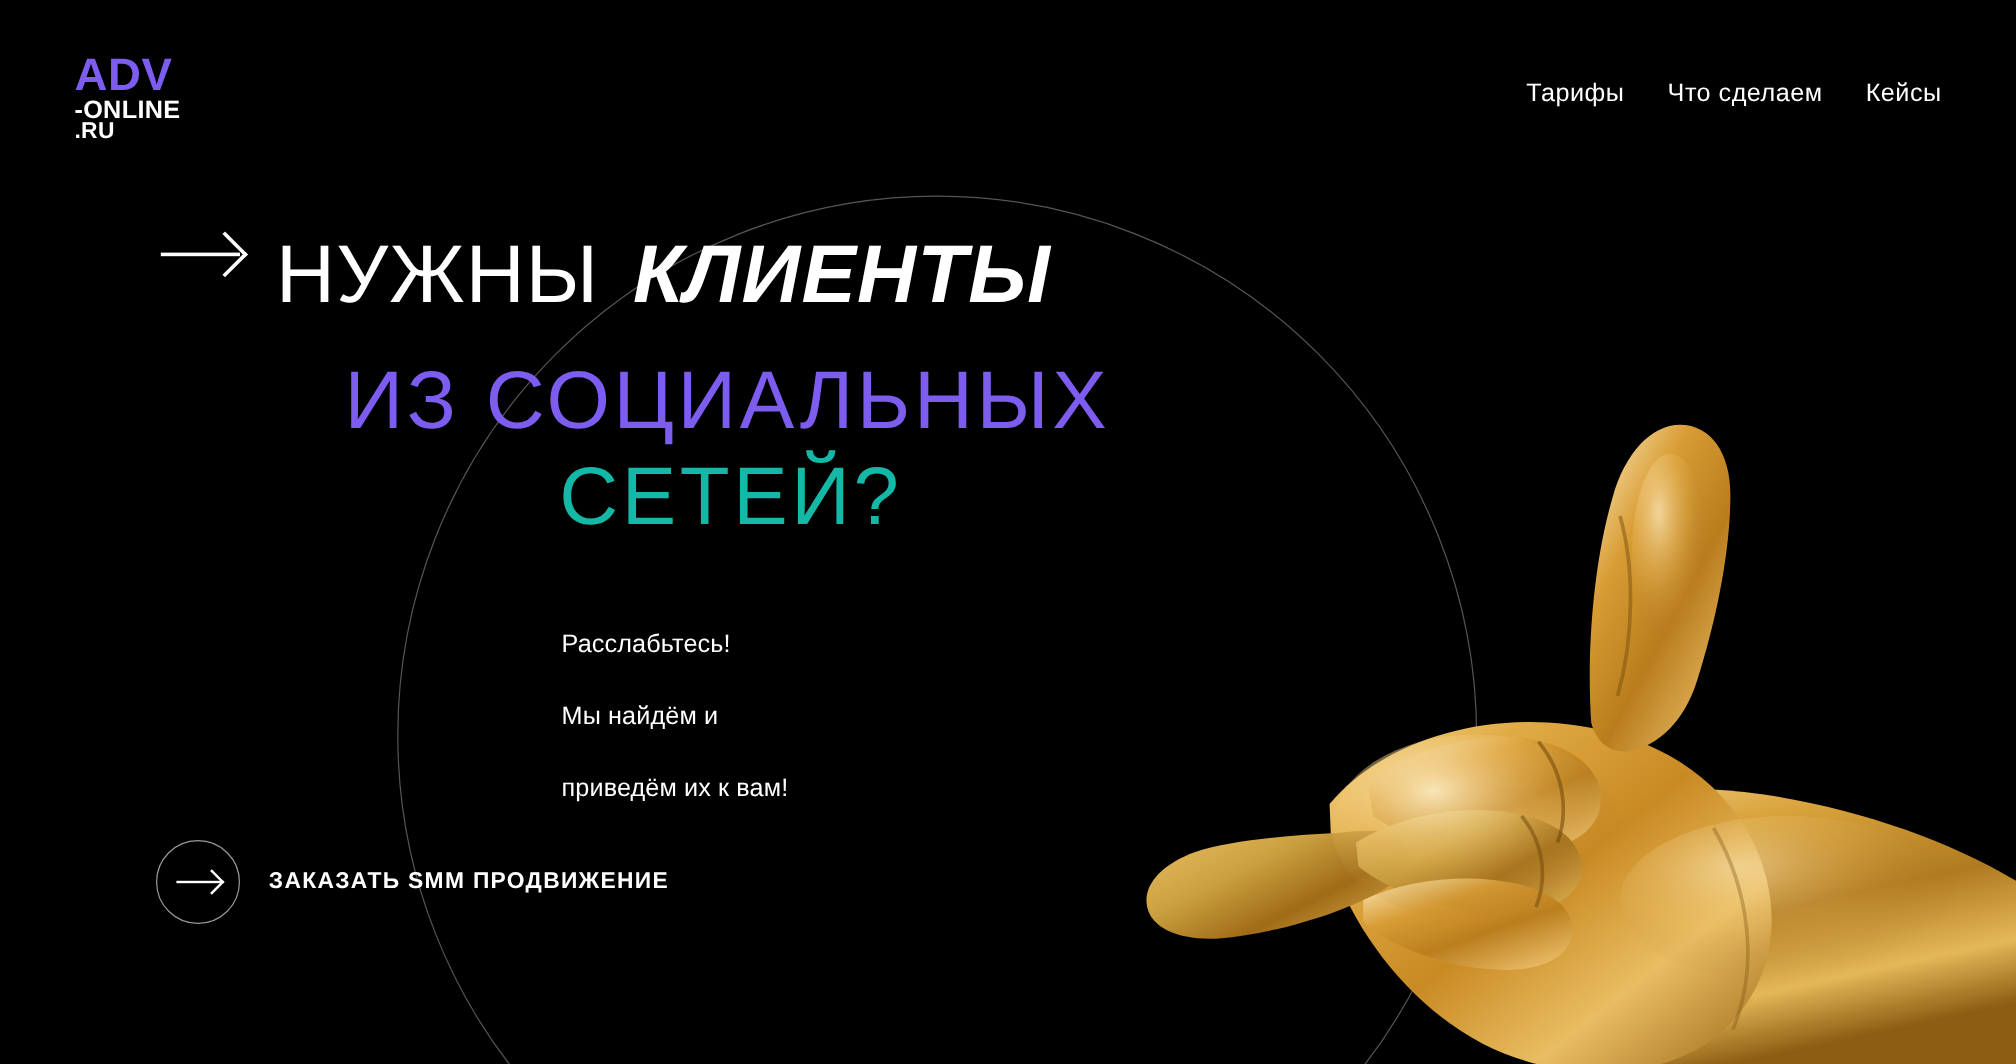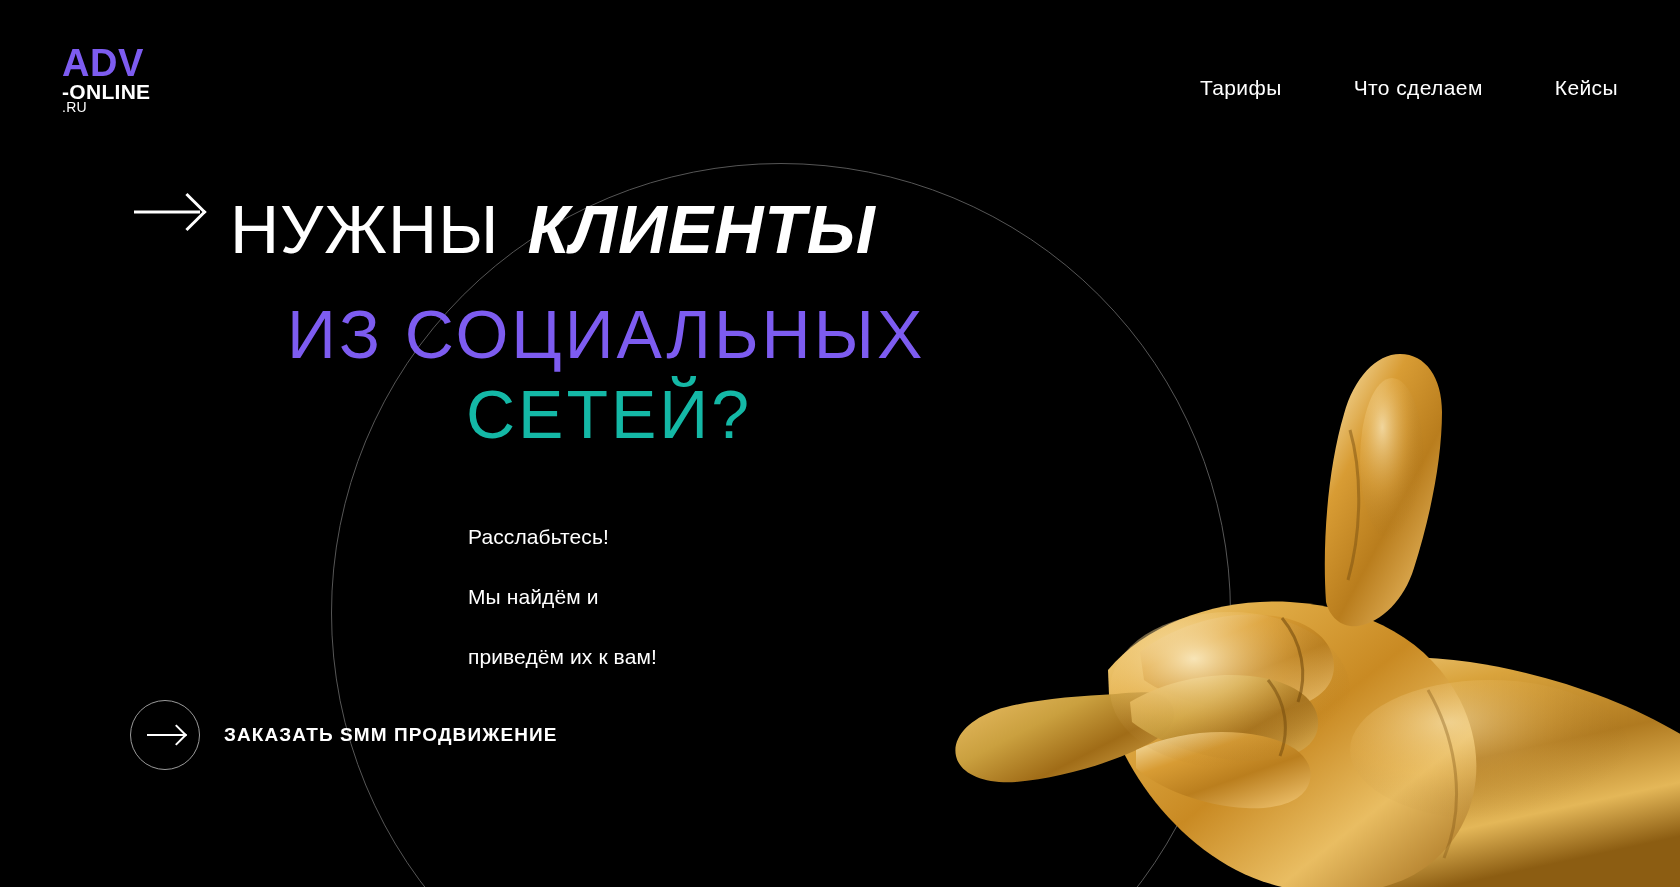--- a/index.html
+++ b/index.html
@@ -43,29 +43,29 @@
   }
   .logo-online {
     display:block;
     font-size:21px; font-weight:700;
     letter-spacing:0.3px;
     color:#ffffff;
     margin-top:-1px;
   }
   .logo-ru {
     display:block;
-    font-size:14px; font-weight:400;
+    font-size:19px; font-weight:700;
     letter-spacing:0.3px;
     color:#ffffff;
     margin-top:-2px;
   }
 
   .nav {
     display:flex; align-items:center;
-    gap:72px; margin-top:32px;
+    gap:36px; margin-top:22px;
   }
   .nav-item {
     color:#ffffff;
     font-size:21px;
     font-weight:400;
     letter-spacing:0.4px;
     text-decoration:none;
     white-space:nowrap;
     cursor:pointer;
   }

